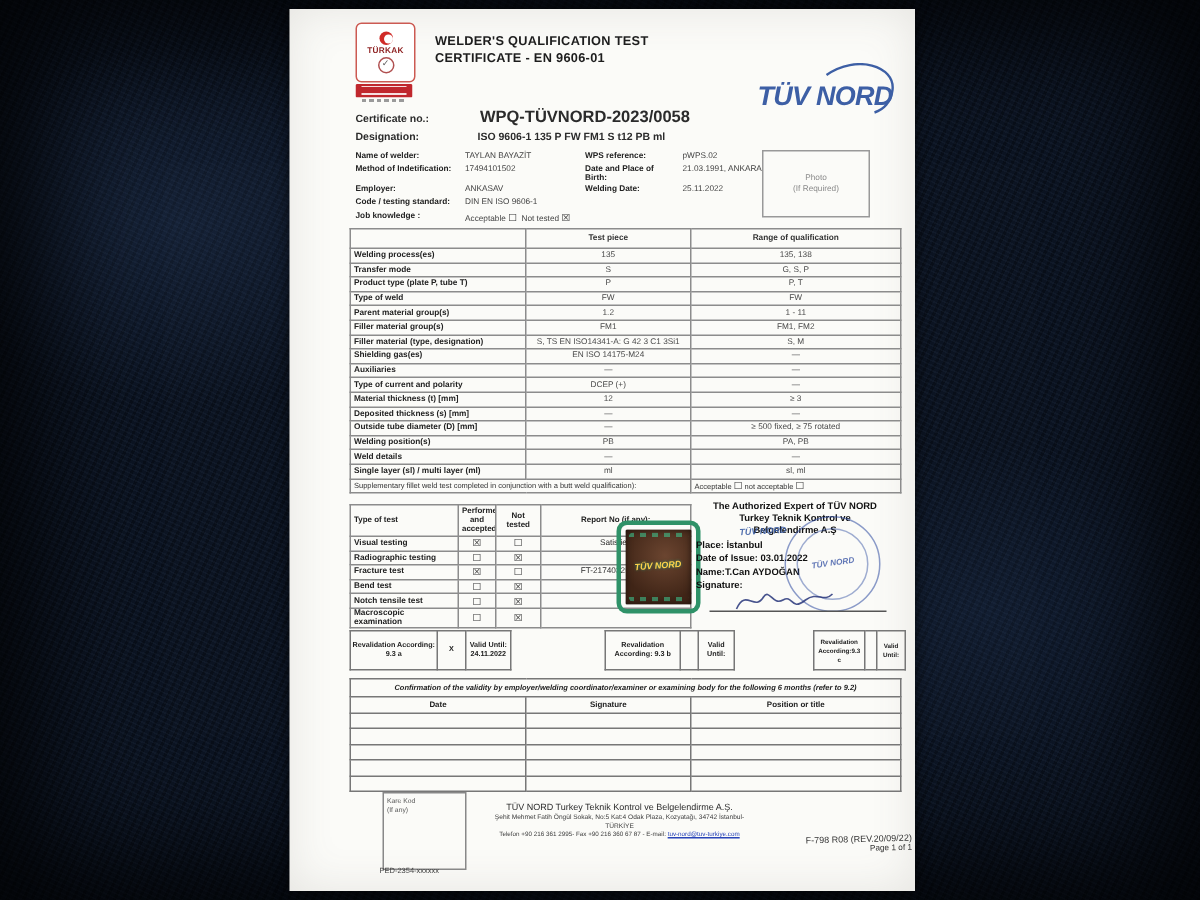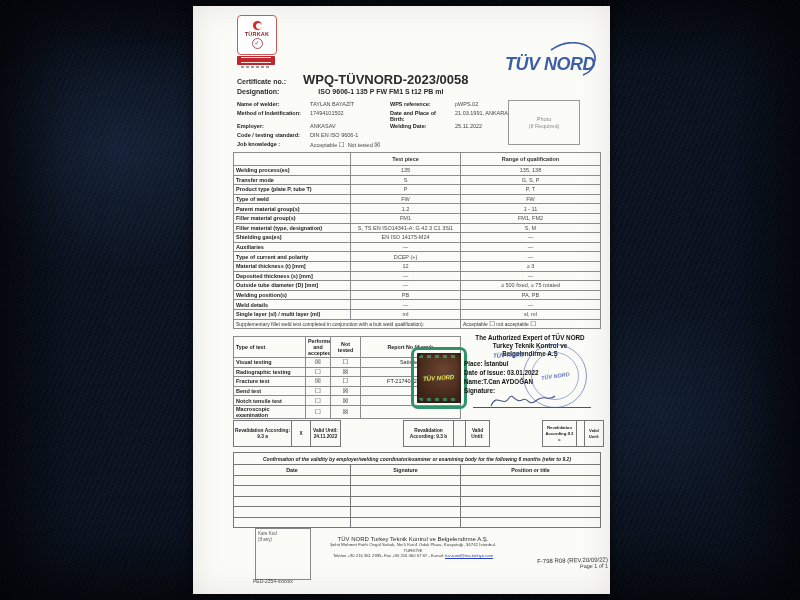--- a/index.html
+++ b/index.html
@@ -30,21 +30,21 @@
   .tick{width:9px;height:9px;border:1px solid #b05050;border-radius:50%;font-size:6px;line-height:8px;text-align:center;color:#555;}
   .turkak-banner{margin-top:1px;width:38px;height:9px;background:#c0272d;border-radius:1px;
     background-image:repeating-linear-gradient(0deg, transparent 0 2px, rgba(255,255,255,.85) 2px 3px, transparent 3px 5px);
     background-size:30px 8px;background-position:4px 1px;background-repeat:no-repeat;}
   .turkak-sub{margin-top:1px;width:30px;height:2px;margin-left:4px;background:repeating-linear-gradient(90deg,#9a9a9a 0 3px,transparent 3px 5px);}
   .title{left:97px;top:16px;font-size:8.5px;line-height:11px;letter-spacing:.2px;color:#1d1d1d;}
   .tuvlogo{left:312px;top:36px;width:95px;height:36px;}
   .tuvlogo .word{position:absolute;left:0px;top:12px;font-size:18px;font-weight:bold;font-style:italic;
     color:#3d5fa5;letter-spacing:-0.5px;font-family:"Liberation Sans",sans-serif;}
   .certno{left:44px;top:66px;font-size:7px;}
-  .certno .val{margin-left:15px;font-size:13px;}
+  .certno .val{margin-left:32px;font-size:11px;}
   .desig{left:44px;top:82px;font-size:7px;}
   .desig .val{margin-left:37px;}
   
   .info{left:44px;top:95px;width:280px;font-size:5.5px;}
   .irow{position:relative;}
   .il{position:absolute;left:0;width:70px;font-weight:bold;color:#222;}
   .iv{position:absolute;left:73px;width:82px;color:#444;}
   .il2{position:absolute;left:153px;width:62px;font-weight:bold;color:#222;}
   .iv2{position:absolute;left:218px;width:110px;color:#444;}
   .photo{left:315px;top:94px;width:70px;height:43px;border:1px solid #999;color:#8a8a8a;
@@ -126,20 +126,24 @@
             <span class="c1"></span>
             <span class="c2"></span>
           </span>
         <span class="turkak-name">TÜRKAK</span>
         <span class="tick">✓</span>
       </div>
       <div class="turkak-banner"></div>
       <div class="turkak-sub"></div>
     </div>
 
+    <div class="abs title b">
+      <div>WELDER'S QUALIFICATION TEST</div>
+      <div>CERTIFICATE - EN 9606-01</div>
+    </div>
 
     <div class="abs tuvlogo">
       <svg width="95" height="36" viewBox="0 0 95 36">
         <path d="M 46 8 C 66 -6, 92 2, 90 18 C 89 26, 84 31, 78 33" fill="none" stroke="#3d5fa5" stroke-width="1.6"></path>
       </svg>
       <span class="word">TÜV NORD</span>
     </div>
 
     <div class="abs certno">
       <span class="b">Certificate no.:</span>

